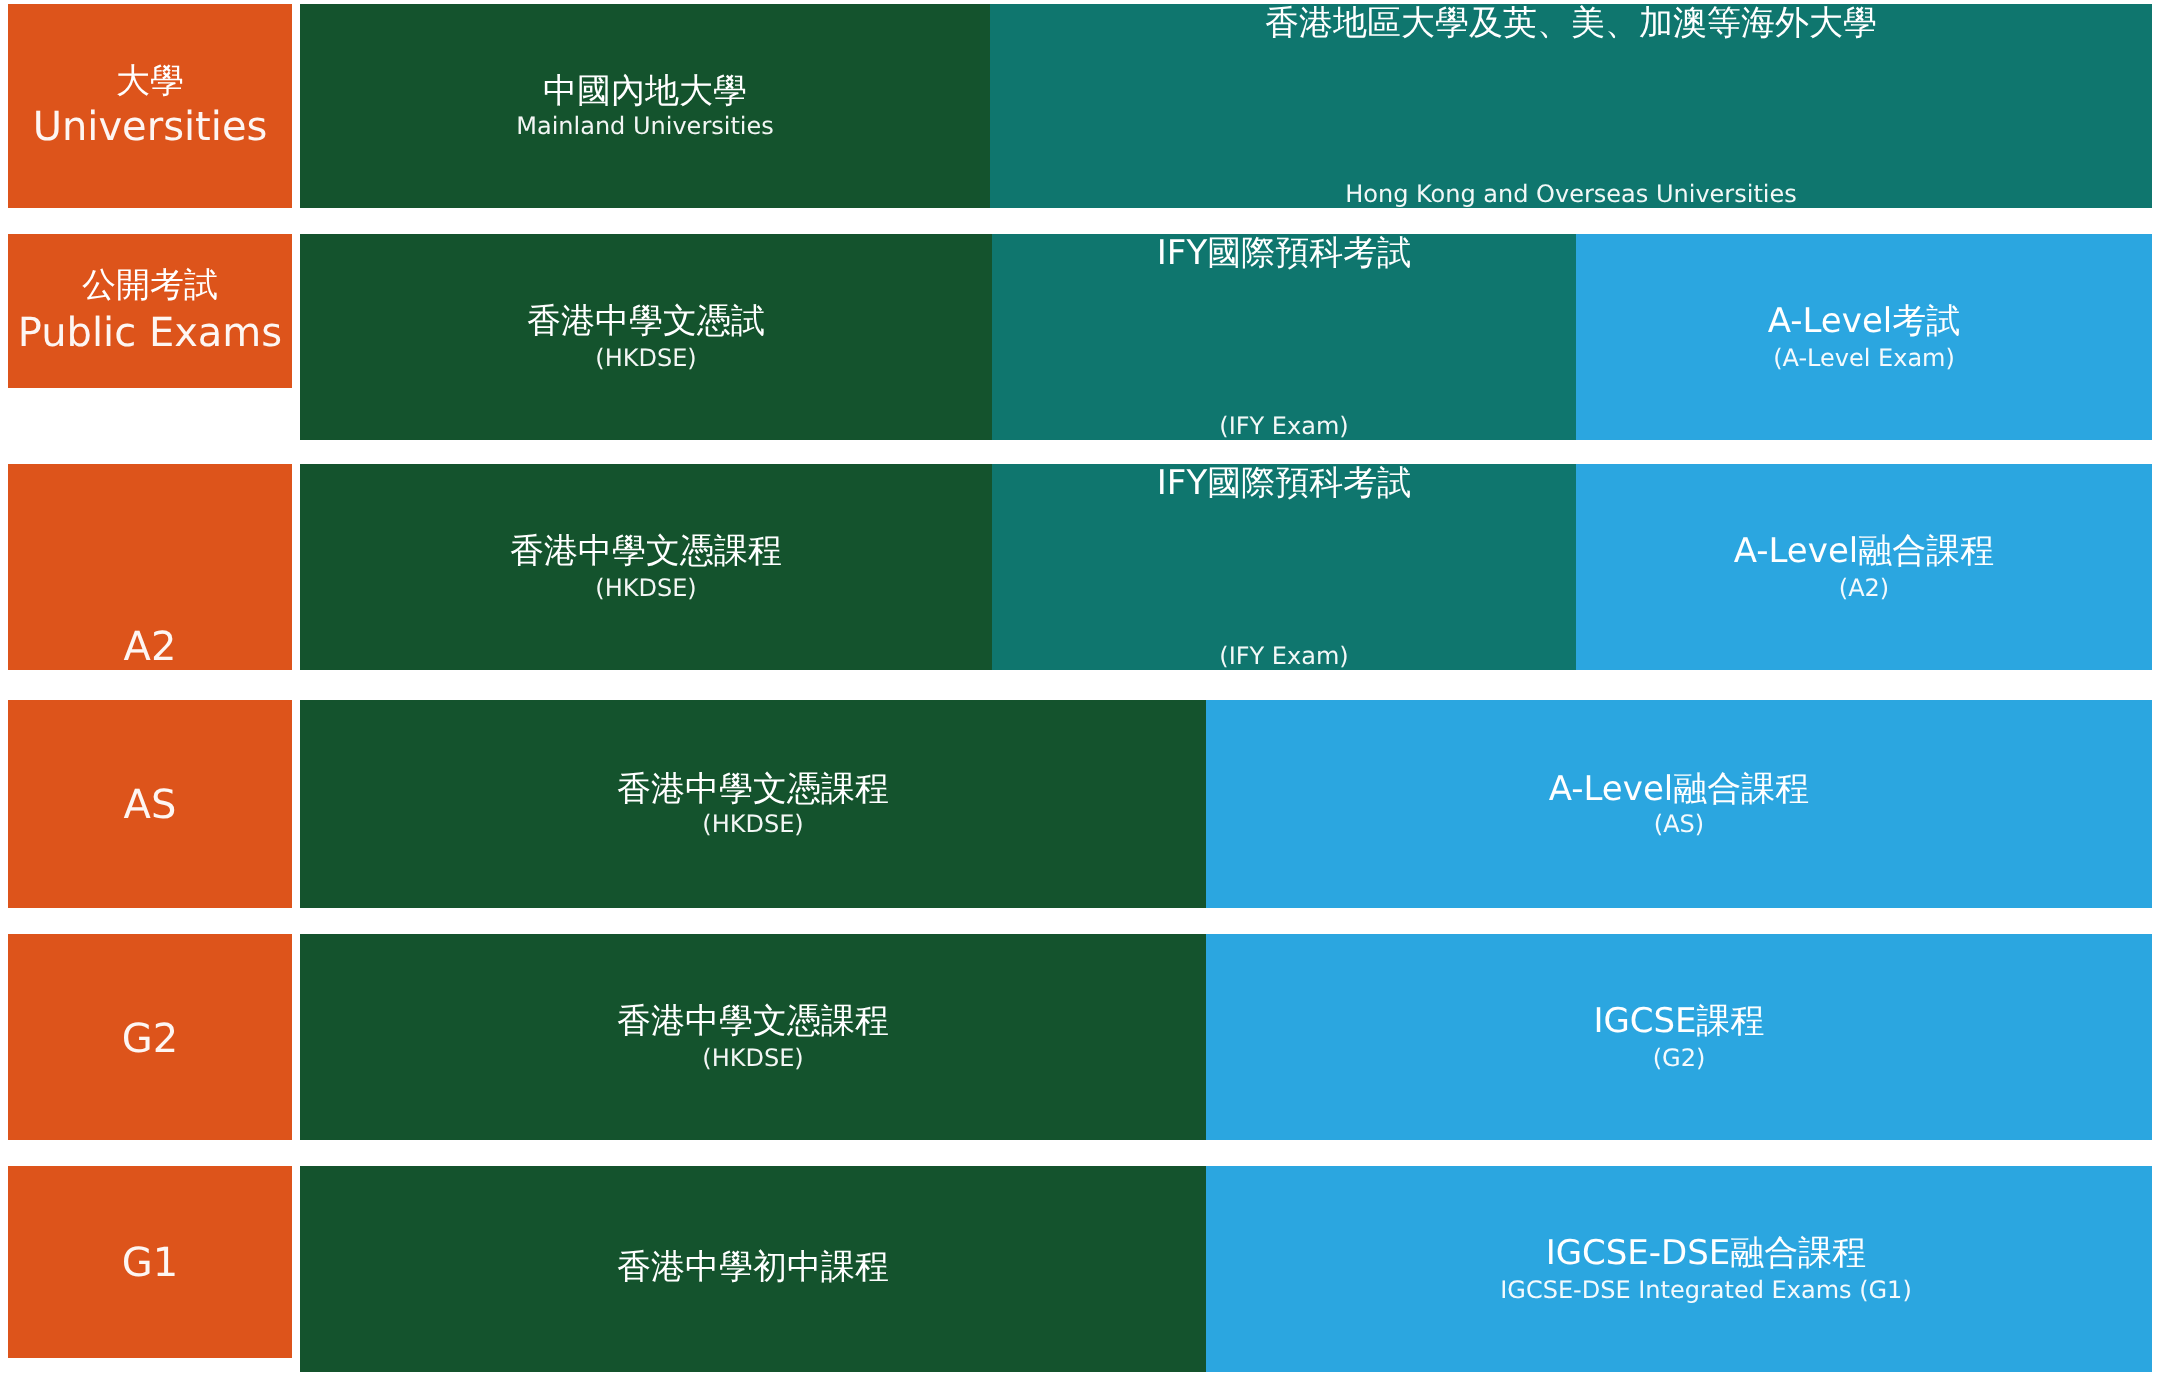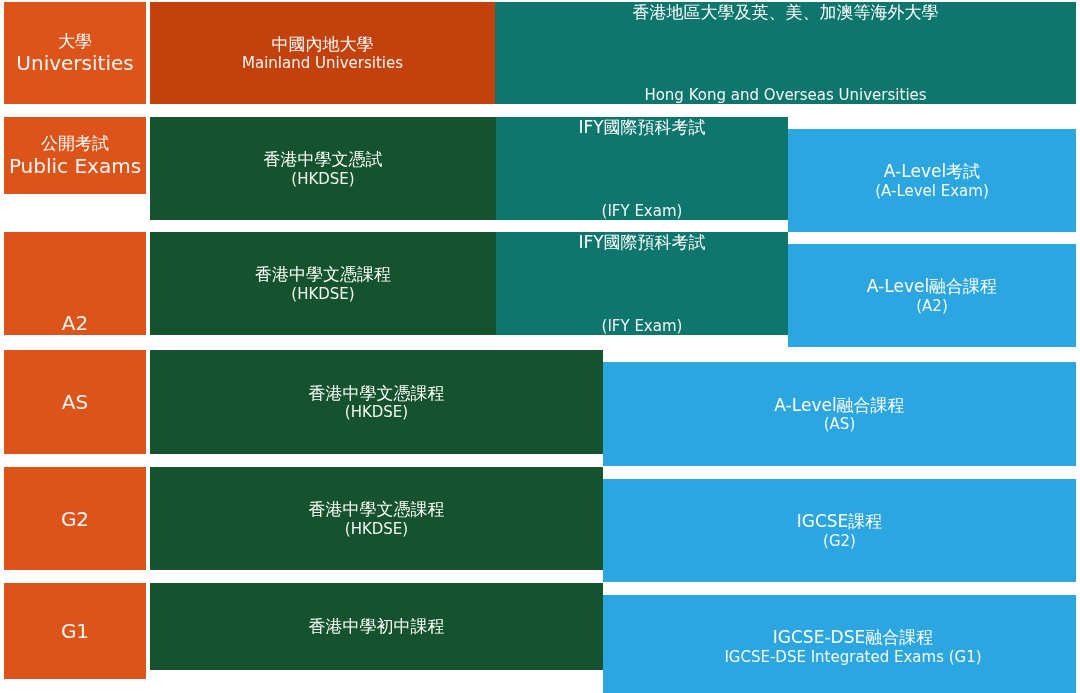--- a/index.html
+++ b/index.html
@@ -1,28 +1,28 @@
 <!DOCTYPE html>
 <html><head>
 <meta charset="utf-8">
 <style>
   html, body { margin:0; padding:0; background:#ffffff; }
   body { width:1080px; height:693px; position:relative; overflow:hidden;
          font-family: "DejaVu Sans", "Liberation Sans", sans-serif; }
   .cell { position:absolute; display:flex; flex-direction:column; align-items:center; justify-content:center;
           color:#ffffff; text-align:center; box-sizing:border-box; line-height:1.2; }
   .cell .zh { font-size:17px; }
-  .cell .en { font-size:15px; opacity:0.95; }
+  .cell .en { font-size:12px; opacity:0.95; }
   .label .zh { font-size:17px; }
   .label .en { font-size:20px; }
   .orange { background:#dd541b; }
-  .yellow { background:#c2410c; }
+  .yellow { background:#14532d; }
   .mid { background:#0f766e;justify-content:space-between; }
   .dark { background:#14532d; }
-  .light { background:#2ba6e0;margin-top:12px; }
+  .light { background:#2ba6e0; }
 </style>
 </head>
 <body>
 
 <div class="cell orange label" style="left:4px;top:2px;width:142px;height:102px;">
   <span class="zh">大學</span>
   <span class="en">Universities</span>
 </div>
 <div class="cell yellow" style="left:150px;top:2px;width:345px;height:102px;">
   <span class="zh">中國內地大學</span>
@@ -86,19 +86,19 @@
   <span class="en">(HKDSE)</span>
 </div>
 <div class="cell light" style="left:603px;top:467px;width:473px;height:103px;">
   <span class="zh">IGCSE課程</span>
   <span class="en">(G2)</span>
 </div>
 
 <div class="cell orange label" style="left:4px;top:583px;width:142px;height:96px;">
   <span class="en">G1</span>
 </div>
-<div class="cell dark" style="left:150px;top:583px;width:453px;height:87px;">
+<div class="cell dark" style="left:150px;top:583px;width:453px;height:103px;">
   <span class="zh">香港中學初中課程</span>
 </div>
 <div class="cell light" style="left:603px;top:583px;width:473px;height:103px;padding-left:27px;">
   <span class="zh">IGCSE-DSE融合課程</span>
   <span class="en">IGCSE-DSE Integrated Exams (G1)</span>
 </div>
 
 </body></html>

